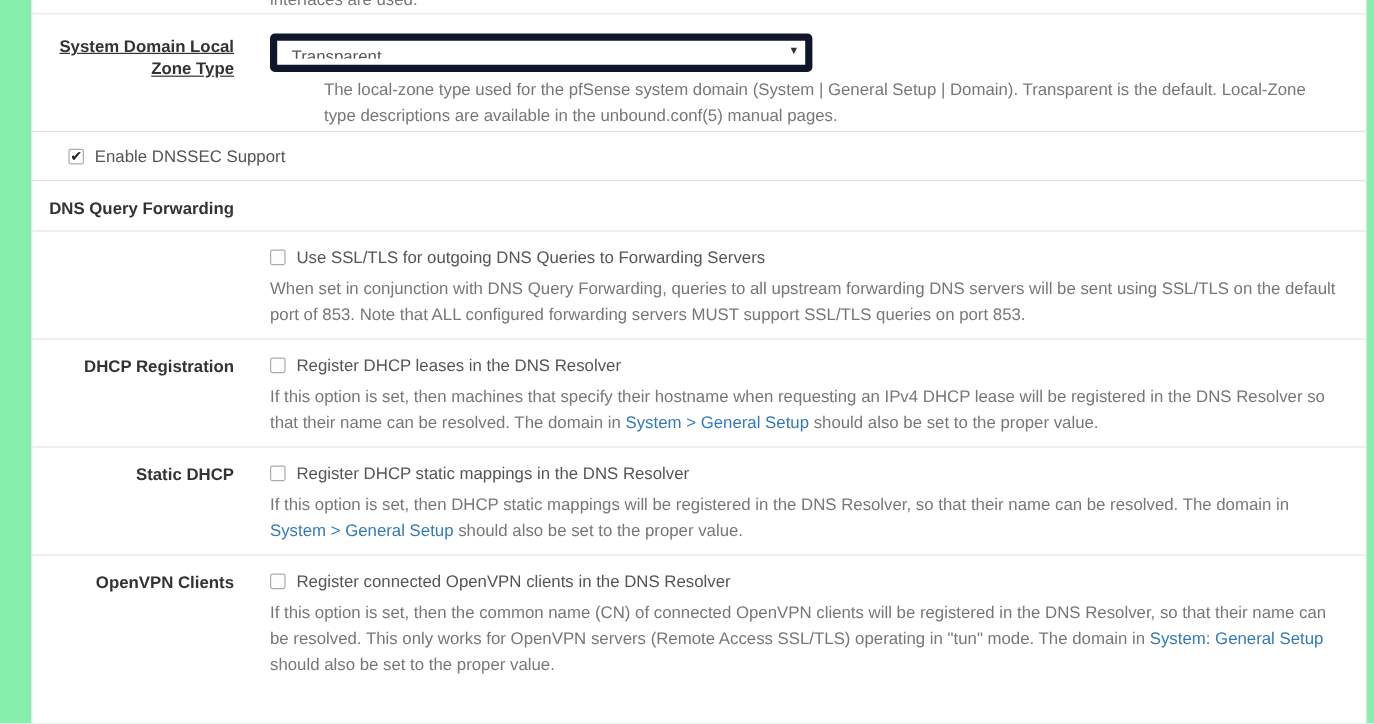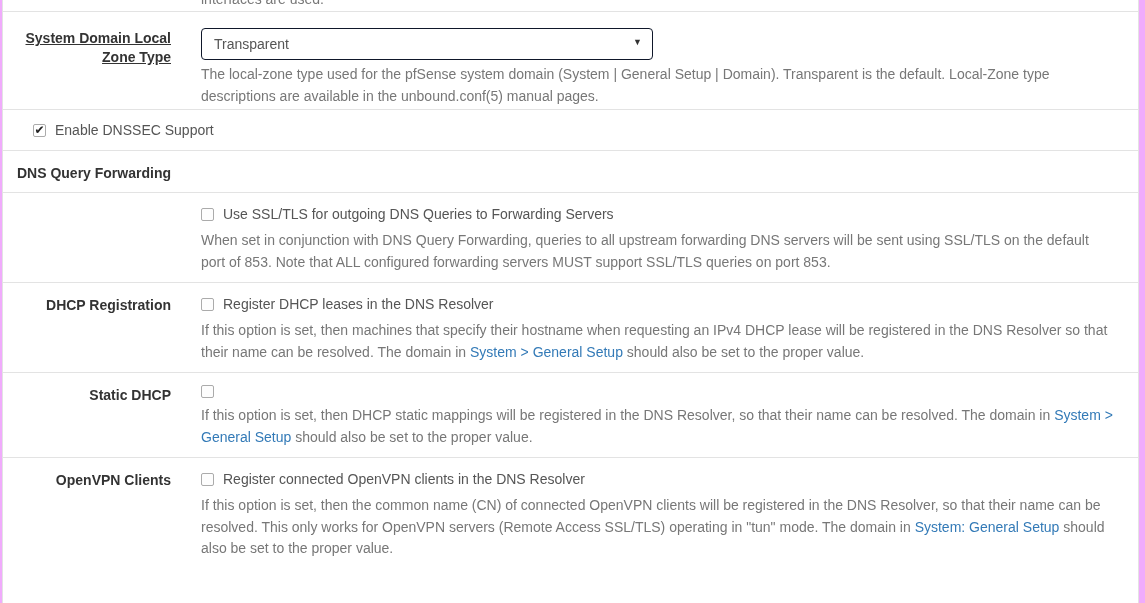--- a/index.html
+++ b/index.html
@@ -7,22 +7,23 @@
   body {
     font-family: "Liberation Sans", sans-serif;
     font-size: 14px;
     color: #555;
     width: 1145px;
   }
   .page {
     width: 1145px;
     height: 603px;
     overflow: hidden;
-    background: #f0abfc;
+    background: #86efac;
     position: relative;
+    padding-left: 24px;
   }
   .panel {
     margin-left: 2px;
     margin-right: 6px;
     border-left: 1px solid #e3e3e3;
     border-right: 1px solid #e3e3e3;
     background: #fff;
     min-height: 603px;
   }
   .clipped-row {
@@ -64,21 +65,21 @@
     position: relative;
     width: 452px;
   }
   .select-wrap select {
     -webkit-appearance: none;
     -moz-appearance: none;
     appearance: none;
     width: 452px;
     height: 32px;
     padding: 5px 26px 5px 12px;
-    border: 1px solid #0f172a;
+    border: 6px solid #0f172a;
     border-radius: 4px;
     background: #fff;
     color: #555;
     font-family: "Liberation Sans", sans-serif;
     font-size: 14px;
   }
   .select-arrow {
     position: absolute;
     right: 11px;
     top: 10px;
@@ -109,21 +110,21 @@
     line-height: 1;
     color: #222;
     overflow: visible;
   }
   .cb-box.checked { background: #fff; }
   .row-desc {
     margin-top: 7px;
     color: #777;
     line-height: 21.5px;
   }
-  .row-select .row-desc { margin-top: 4px; }
+  .row-select .row-desc { margin-top: 4px; margin-left: 45px; }
   .desc-link {
     color: #337ab7;
     text-decoration: none;
     cursor: pointer;
   }
 </style>
 </head>
 <body>
 
 <div class="page">
@@ -170,20 +171,21 @@
               <span class="cb-text">Register DHCP leases in the DNS Resolver</span>
             </label>
             <div class="row-desc"><span>If this option is set, then machines that specify their hostname when requesting an IPv4 DHCP lease will be registered in the DNS Resolver so that their name can be resolved. The domain in </span><a class="desc-link" href="#">System &gt; General Setup</a><span> should also be set to the proper value.</span></div>
           </div>
         </div>
         <div class="form-row">
           <div class="row-label">Static DHCP</div>
           <div class="row-content">
             <label class="cb-line">
               <span class="cb-box" role="checkbox" aria-checked="false"></span>
+              <span class="cb-text">Register DHCP static mappings in the DNS Resolver</span>
             </label>
             <div class="row-desc"><span>If this option is set, then DHCP static mappings will be registered in the DNS Resolver, so that their name can be resolved. The domain in </span><a class="desc-link" href="#">System &gt; General Setup</a><span> should also be set to the proper value.</span></div>
           </div>
         </div>
         <div class="form-row">
           <div class="row-label">OpenVPN Clients</div>
           <div class="row-content">
             <label class="cb-line">
               <span class="cb-box" role="checkbox" aria-checked="false"></span>
               <span class="cb-text">Register connected OpenVPN clients in the DNS Resolver</span>

